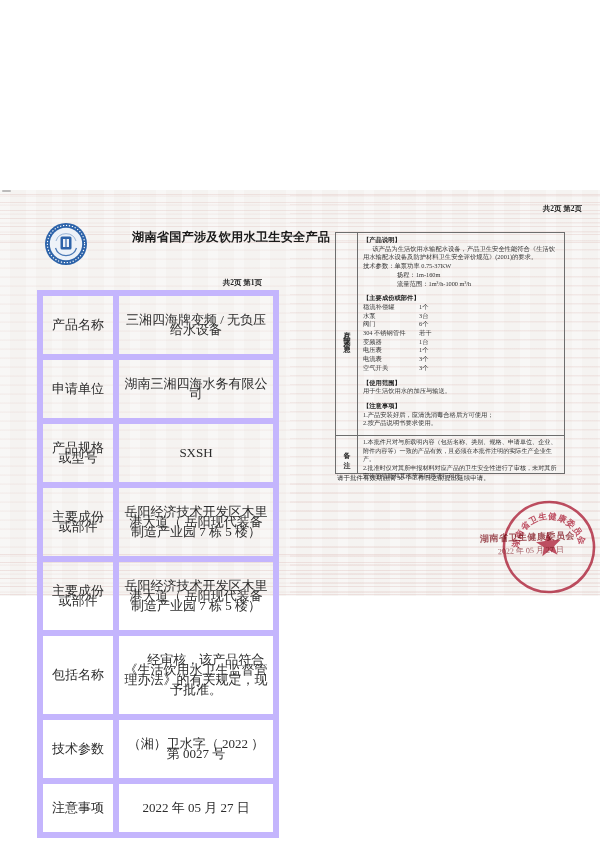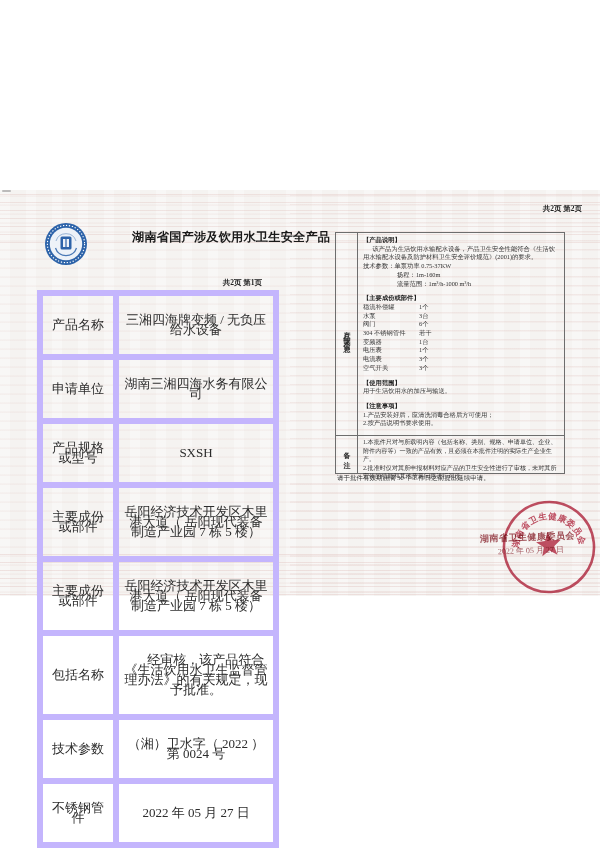--- a/index.html
+++ b/index.html
@@ -139,24 +139,24 @@
   <tr class="h33">
     <td class="lbl">主要成份或部件</td>
     <td class="val">岳阳经济技术开发区木里港大道（ 岳阳现代装备制造产业园 7 栋 5 楼）</td>
   </tr>
   <tr class="h33">
     <td class="lbl">包括名称</td>
     <td class="val indent">经审核，该产品符合《生活饮用水卫生监督管理办法》的有关规定，现予批准。</td>
   </tr>
   <tr class="h22">
     <td class="lbl">技术参数</td>
-    <td class="val">（湘）卫水字（ 2022 ）第  0024 号</td>
+    <td class="val">（湘）卫水字（ 2022 ）第  0027 号</td>
   </tr>
   <tr class="h23">
-    <td class="lbl">不锈钢管件</td>
+    <td class="lbl">注意事项</td>
     <td class="val">2022 年 05 月 27 日</td>
   </tr>
 </tbody>
   </table>
 
 <div class="abs page-ind pi2">共2页 第2页</div>
 
 <div class="abs rtable">
   <div class="rrow">
     <div class="rlabel">

